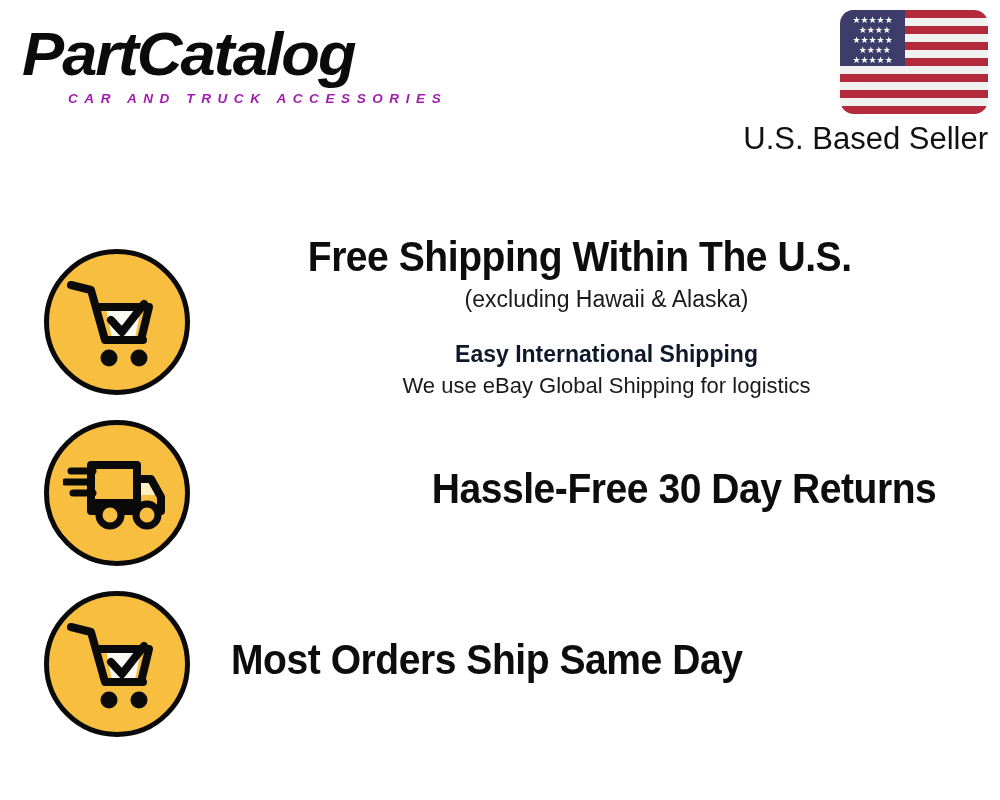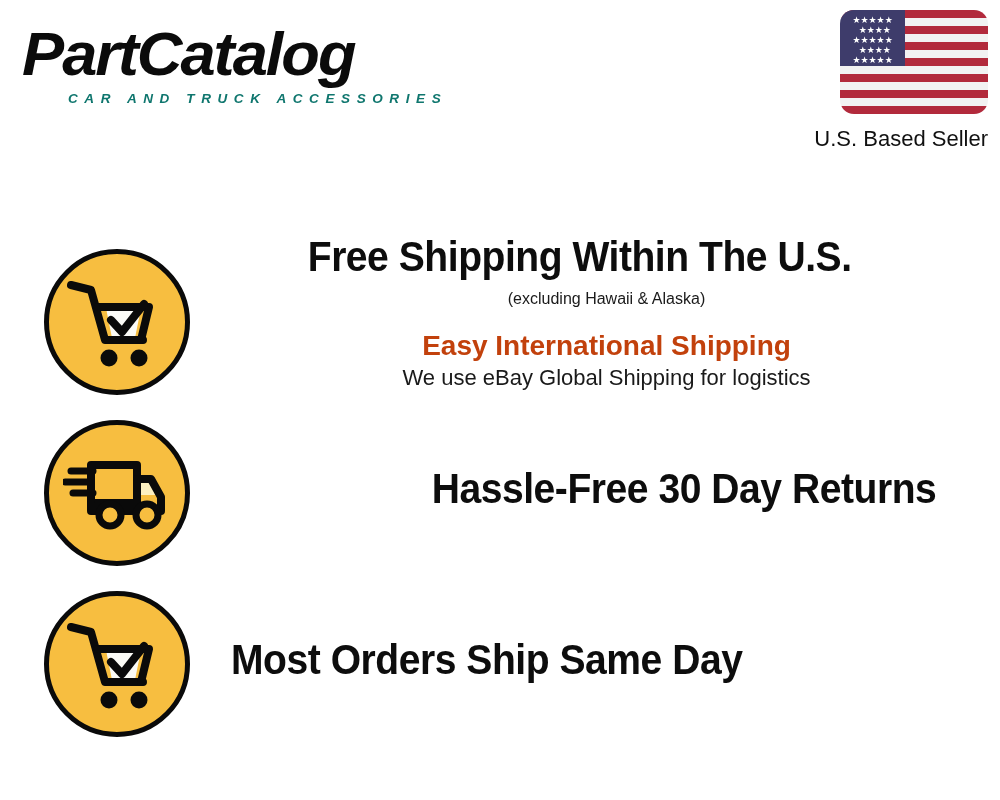--- a/index.html
+++ b/index.html
@@ -42,21 +42,21 @@
     white-space: nowrap;
     transform: scaleX(1.02);
     transform-origin: left center;
   }
   .brand-tagline {
     font-family: "Liberation Sans", sans-serif;
     font-weight: bold;
     font-style: italic;
     font-size: 13.5px;
     letter-spacing: 6.6px;
-    color: #0f766e;
+    color: #a21caf;
     white-space: nowrap;
     margin-left: 46px;
     margin-top: 1px;
   }
 
   .seller-block {
     position: absolute;
     right: 12px;
     top: 10px;
     width: 290px;
@@ -91,21 +91,21 @@
     left: 0;
     width: 100%;
     display: flex;
     justify-content: space-around;
     color: #ffffff;
     font-size: 9px;
     line-height: 9px;
   }
   .seller-label {
     font-family: "Liberation Sans", sans-serif;
-    font-size: 22px;
+    font-size: 31px;
     font-weight: normal;
     color: #111111;
     line-height: 38px;
     margin-top: 2px;
     white-space: nowrap;
   }
 
   
   .features {
     position: absolute;
@@ -161,33 +161,33 @@
     line-height: 50px;
     letter-spacing: -0.5px;
     color: #0d0d0d;
     white-space: nowrap;
     transform: scaleX(0.93);
     transform-origin: left center;
   }
   .subline {
     font-family: "Liberation Sans", sans-serif;
     font-weight: normal;
-    font-size: 16px;
+    font-size: 23px;
     line-height: 34px;
     color: #1a1a1a;
     white-space: nowrap;
   }
   .subline-bold {
     font-family: "Liberation Sans", sans-serif;
     font-weight: bold;
-    font-size: 28px;
+    font-size: 23px;
     line-height: 32px;
-    color: #c2410c;
-    white-space: nowrap;
-    margin-top: 14px;
+    color: #0f172a;
+    white-space: nowrap;
+    margin-top: 22px;
   }
   .subline-plain {
     font-family: "Liberation Sans", sans-serif;
     font-weight: normal;
     font-size: 22px;
     line-height: 32px;
     color: #1a1a1a;
     white-space: nowrap;
   }
 </style>

